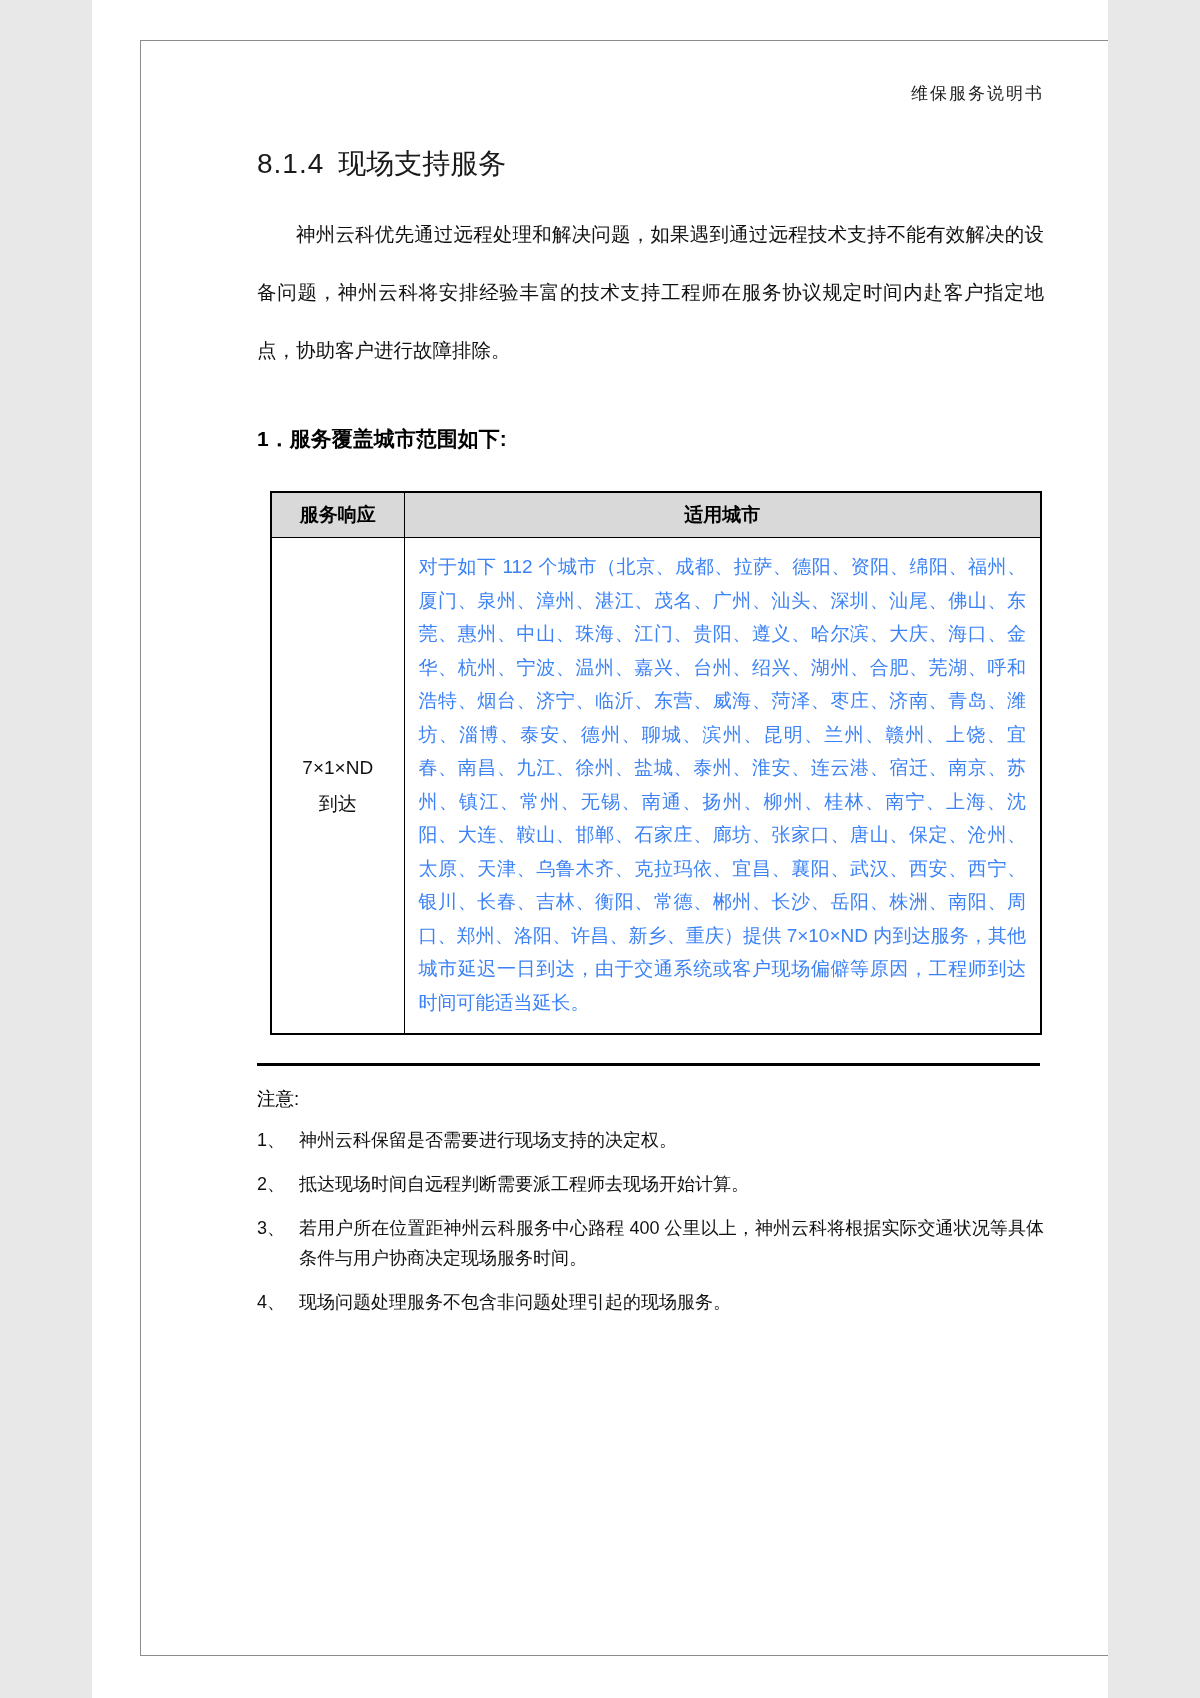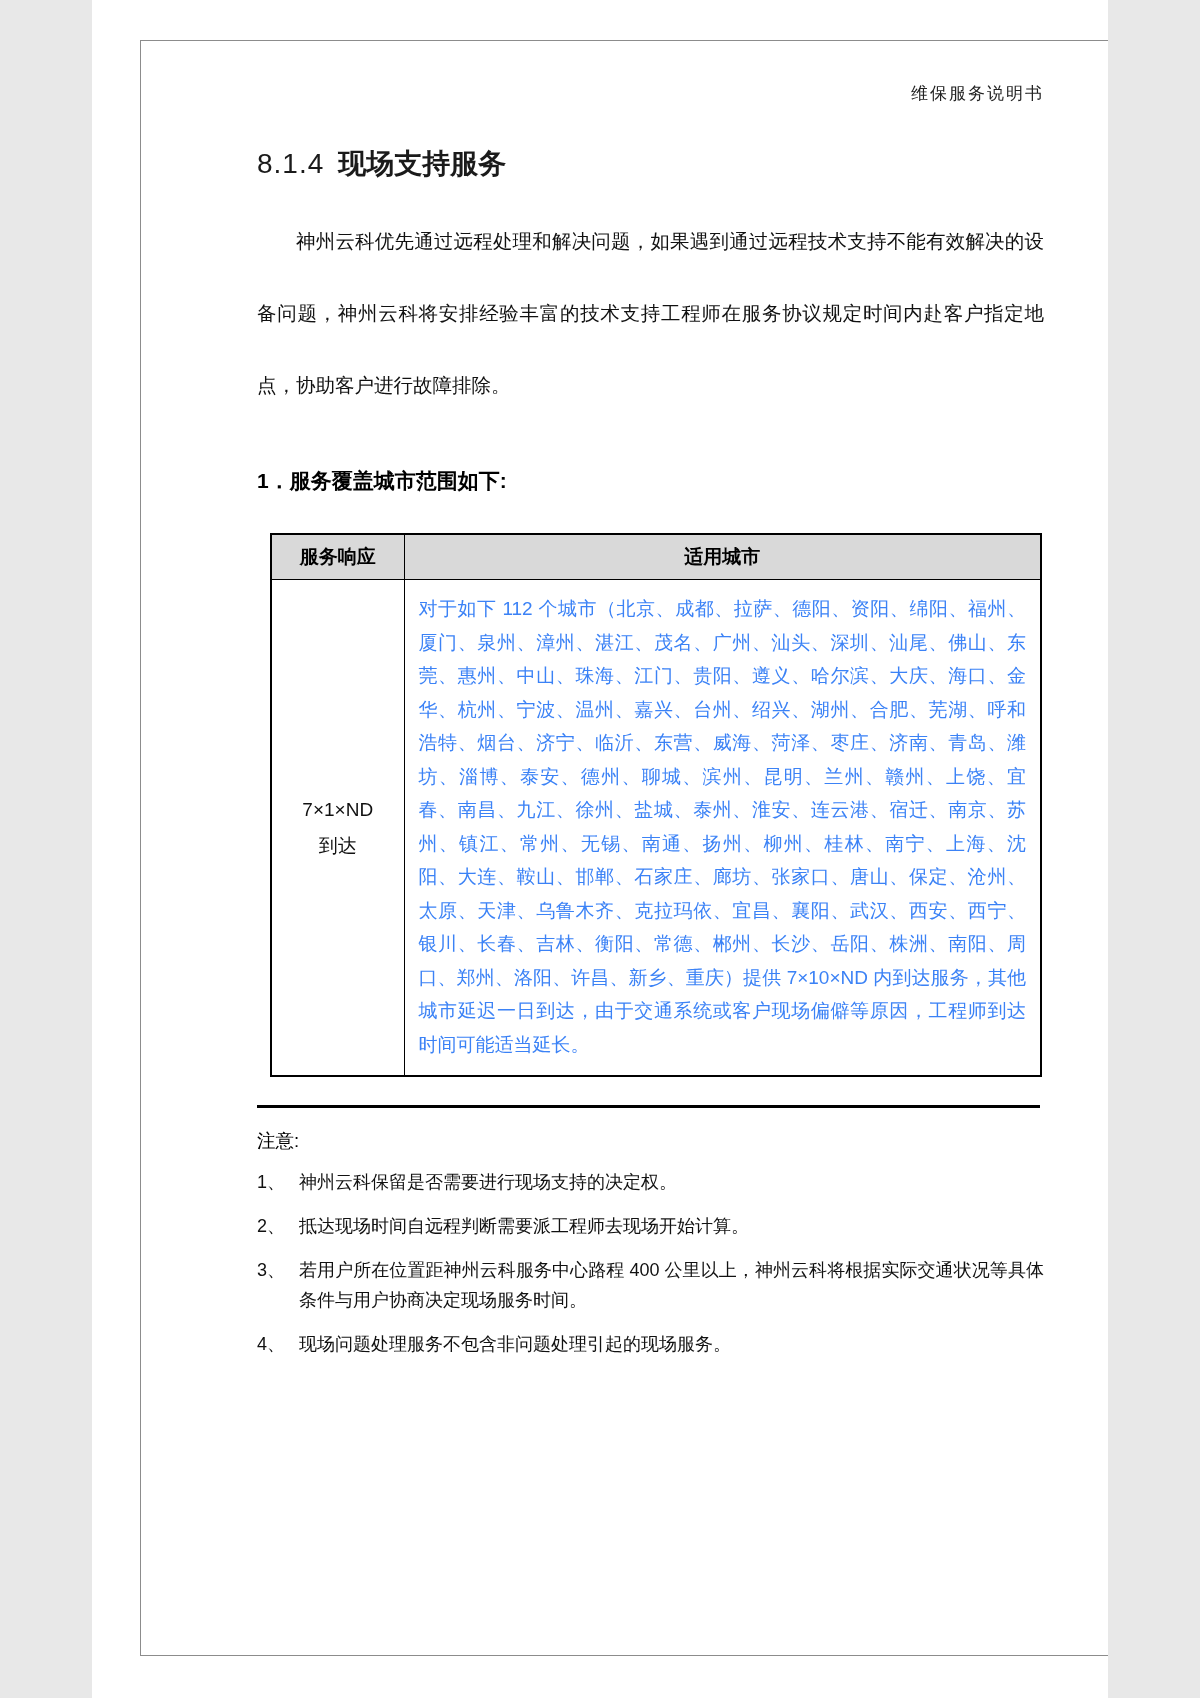--- a/index.html
+++ b/index.html
@@ -40,27 +40,27 @@
     margin-top: 42px;
     font-size: 28px;
     line-height: 1.2;
   }
   .section-heading .sec-num {
     font-weight: 500;
     letter-spacing: 1px;
     margin-right: 14px;
   }
   .section-heading .sec-title {
-    font-weight: 700;
+    font-weight: 400;
   }
   .body-paragraph {
     margin: 0;
     margin-top: 24px;
     font-size: 19.5px;
-    line-height: 72px;
+    line-height: 58px;
     text-align: justify;
     text-indent: 2em;
     color: #111;
   }
   .body-paragraph.second { margin-top: 0; }
   .list-heading {
     margin-top: 46px;
     font-size: 21px;
     font-weight: 700;
     color: #000;

